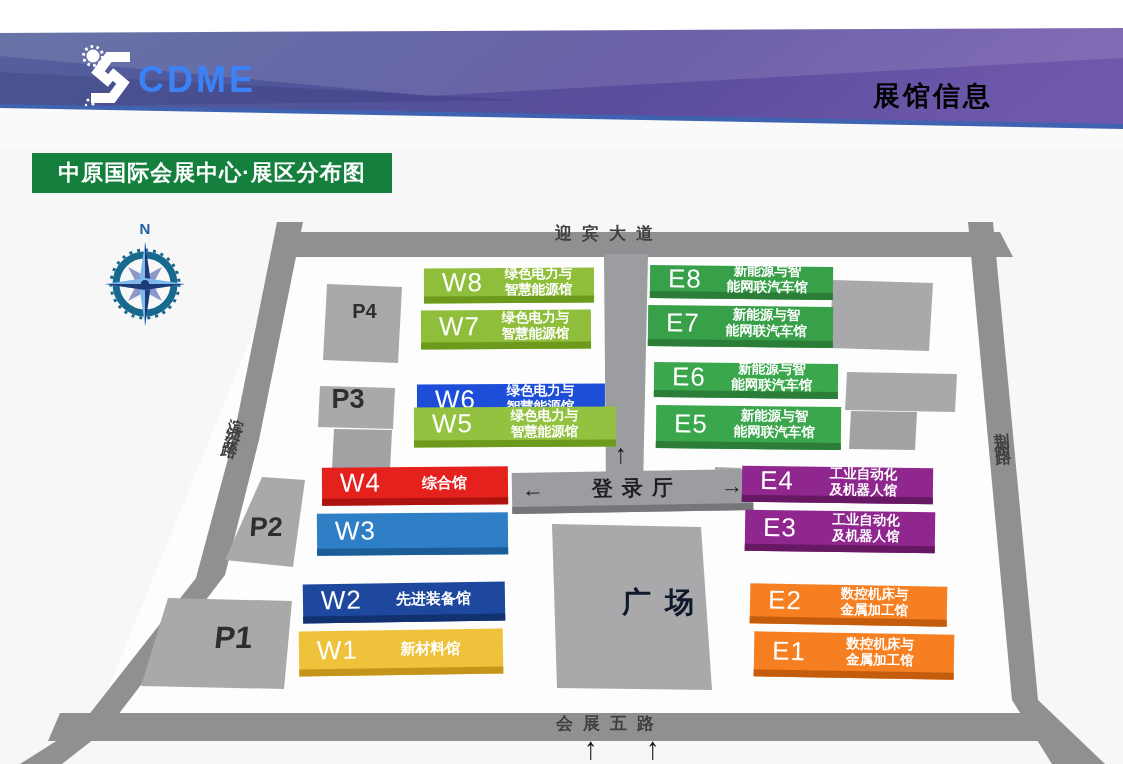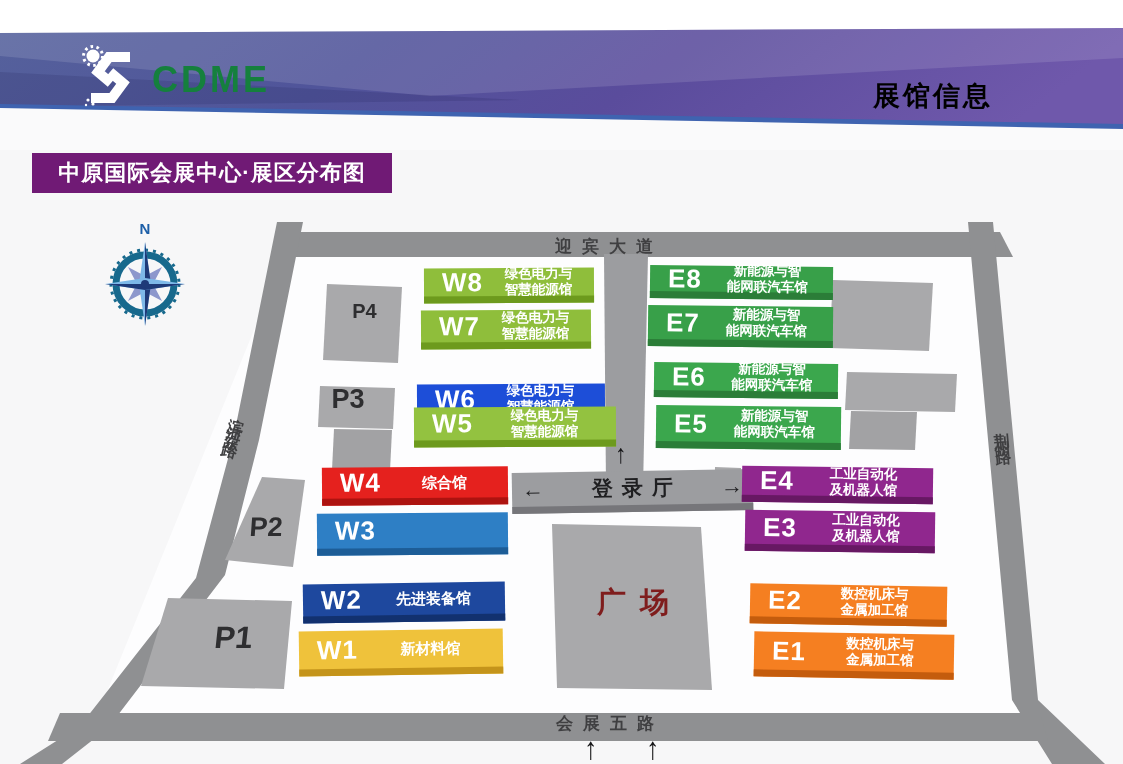--- a/index.html
+++ b/index.html
@@ -6,64 +6,64 @@
   body{
     width:1123px;height:764px;position:relative;overflow:hidden;
     background:#ffffff;
     font-family:"Liberation Sans","DejaVu Sans",sans-serif;
     -webkit-font-smoothing:antialiased;
   }
   
   #banner-svg{position:absolute;top:0;left:0;z-index:3;pointer-events:none;}
   #logo{position:absolute;left:80px;top:44px;z-index:4;display:flex;align-items:center;}
   #logo-text{
-    color:#15803d;font-size:36px;font-weight:800;letter-spacing:3px;margin-left:14px;margin-top:6px;
+    color:#3b82f6;font-size:36px;font-weight:800;letter-spacing:3px;margin-top:6px;
   }
   #page-title{
     position:absolute;right:130px;top:78px;z-index:4;color:#000000;
     font-size:27px;font-weight:700;letter-spacing:3px;
   }
   #map-title-badge{
     position:absolute;left:32px;top:153px;width:360px;height:40px;z-index:4;
-    background:#701a75;color:#fff;display:flex;align-items:center;justify-content:center;
+    background:#15803d;color:#fff;display:flex;align-items:center;justify-content:center;
     font-size:22px;font-weight:700;letter-spacing:1px;
   }
   
   #ground{position:absolute;left:0;top:0;z-index:1;}
   
   .road-label{
     position:absolute;z-index:2;color:#3f3f41;font-weight:700;font-size:17px;
     letter-spacing:10px;white-space:nowrap;
   }
   .road-label.vert{
     writing-mode:vertical-rl;letter-spacing:8px;font-size:16px;
   }
   .plabel{
     position:absolute;z-index:2;color:#2e2e30;font-weight:800;
     text-align:center;font-style:normal;
   }
   .hall{
     position:absolute;z-index:2;display:flex;align-items:center;
     color:#fff;box-sizing:border-box;
   }
-  .hall .hid{flex:none;font-size:26px;font-weight:700;margin-left:18px;letter-spacing:1px;}
+  .hall .hid{flex:none;font-size:26px;font-weight:400;margin-left:18px;letter-spacing:1px;}
   .hall .hname{flex:1;text-align:center;font-weight:700;line-height:1.18;margin:0 8px;}
   #reg-bar{
     position:absolute;left:512px;top:471px;width:221px;height:34px;z-index:2;
     background:#9c9da0;border-bottom:7px solid #76767a;
     display:flex;align-items:center;justify-content:space-between;
     padding:0 10px;box-sizing:content-box;
     transform:rotate(-1deg);
     color:#1f1f21;font-weight:800;
   }
   #reg-bar .reg-text{font-size:21px;letter-spacing:9px;padding-left:9px;}
   #reg-bar .reg-arrow{font-size:22px;font-weight:900;}
   #plaza-label{
-    position:absolute;left:558px;top:583px;width:150px;z-index:2;text-align:center;
-    color:#7f1d1d;font-size:29px;font-weight:700;letter-spacing:14px;padding-left:14px;box-sizing:border-box;
+    position:absolute;left:558px;top:583px;width:150px;z-index:2;text-align:right;
+    color:#0f172a;font-size:29px;font-weight:700;letter-spacing:14px;padding-left:14px;box-sizing:border-box;
   }
   .up-arrow{
     position:absolute;z-index:2;color:#161618;font-weight:900;line-height:1;
     transform:scaleY(1.15);
   }
   #compass{position:absolute;left:93px;top:218px;z-index:2;}
 </style>
 </head>
 <body>
 
@@ -130,21 +130,21 @@
   <circle cx="52" cy="66" r="34" fill="none" stroke="#17698d" stroke-width="3" stroke-dasharray="3,5"></circle>
   <circle cx="52" cy="66" r="29" fill="none" stroke="#17698d" stroke-width="7"></circle>
   <polygon points="52,58 69,49 60,66 69,83 52,74 35,83 44,66 35,49" fill="#8d97cc"></polygon>
   <polygon points="52,24 58,66 52,108 46,66" fill="#7db8e8"></polygon>
   <polygon points="52,24 58,66 52,108" fill="#1e3a78"></polygon>
   <polygon points="12,66 52,60 92,66 52,72" fill="#7db8e8"></polygon>
   <polygon points="12,66 52,72 92,66" fill="#1e3a78"></polygon>
   <circle cx="52" cy="66" r="4" fill="#1e3a78"></circle>
 </svg>
 
-<div class="road-label" style="left:555px;top:235px;">迎宾大道</div>
+<div class="road-label" style="left:555px;top:222px;">迎宾大道</div>
 <div class="road-label" style="left:556px;top:712px;">会展五路</div>
 <div class="road-label vert" style="left:226px;top:406px;transform:rotate(15deg);">滨河东路</div>
 <div class="road-label vert" style="left:990px;top:420px;transform:rotate(-5deg);">荆州路</div>
 
 <div id="reg-bar">
   <span class="reg-arrow">←</span>
   <span class="reg-text">登录厅</span>
   <span class="reg-arrow">→</span>
 </div>
 

